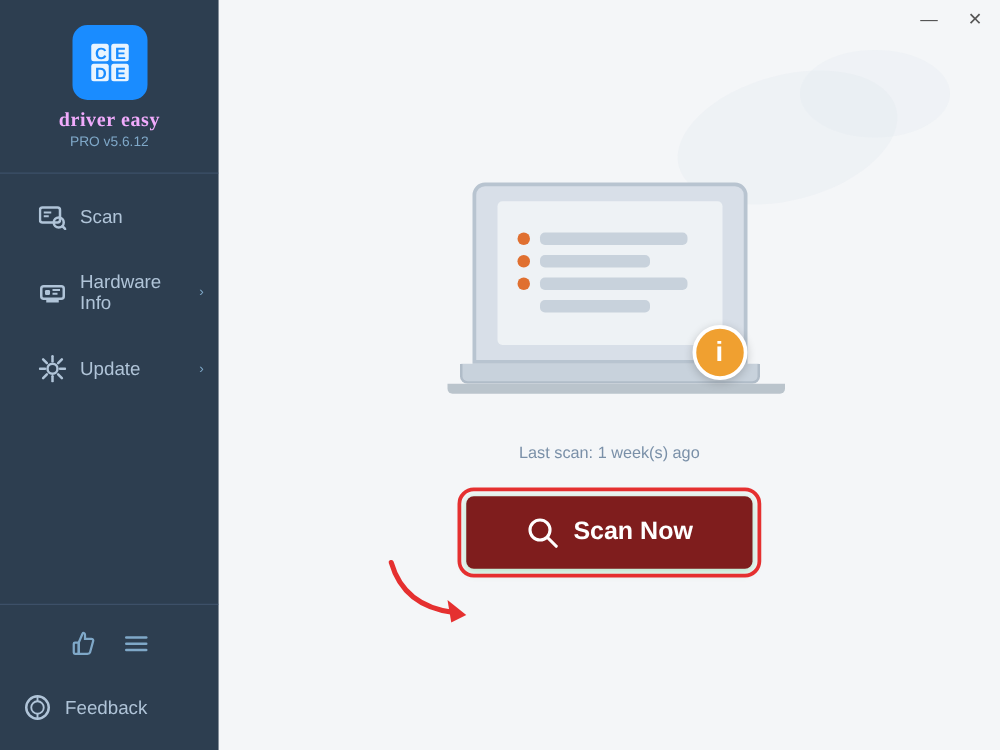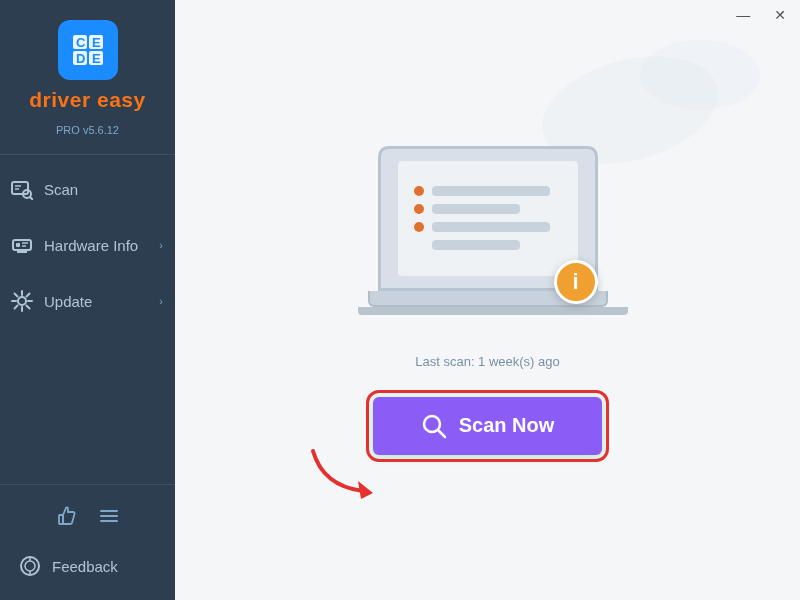--- a/index.html
+++ b/index.html
@@ -59,41 +59,42 @@
       width: 60px;
       height: 60px;
       background: #1a8cff;
       border-radius: 12px;
       display: flex;
       align-items: center;
       justify-content: center;
       margin-bottom: 8px;
     }
     .logo-text {
-      color: #f97316;
-      font-size: 21px;
+      color: #f0abfc;
+      font-size: 16px;
       font-weight: 600;
       letter-spacing: 0.5px;
+      font-family: Liberation Serif, serif;
     }
     .logo-version {
       color: #7fa8c8;
       font-size: 11px;
-      margin-top: 12px;
+      margin-top: 2px;
       text-align: right;
     }
     .sidebar-nav {
       flex: 1;
       display: flex;
       flex-direction: column;
       padding-top: 6px;
     }
     .nav-item {
       display: flex;
       align-items: center;
-      padding: 16px 10px;
+      padding: 16px 30px;
       cursor: pointer;
       color: #b0c4d8;
       font-size: 15px;
       position: relative;
       text-decoration: none;
       transition: background 0.15s;
     }
     .nav-item .nav-icon {
       width: 24px;
       height: 24px;
@@ -241,21 +242,21 @@
       color: #7a90a8;
       margin-bottom: 28px;
     }
     
     .scan-btn-wrapper {
       position: relative;
       display: flex;
       align-items: center;
     }
     .scan-now-btn {
-      background: #8b5cf6;
+      background: #7f1d1d;
       color: white;
       border: none;
       border-radius: 6px;
       padding: 16px 48px;
       font-size: 20px;
       font-weight: 700;
       cursor: pointer;
       display: flex;
       align-items: center;
       gap: 12px;

